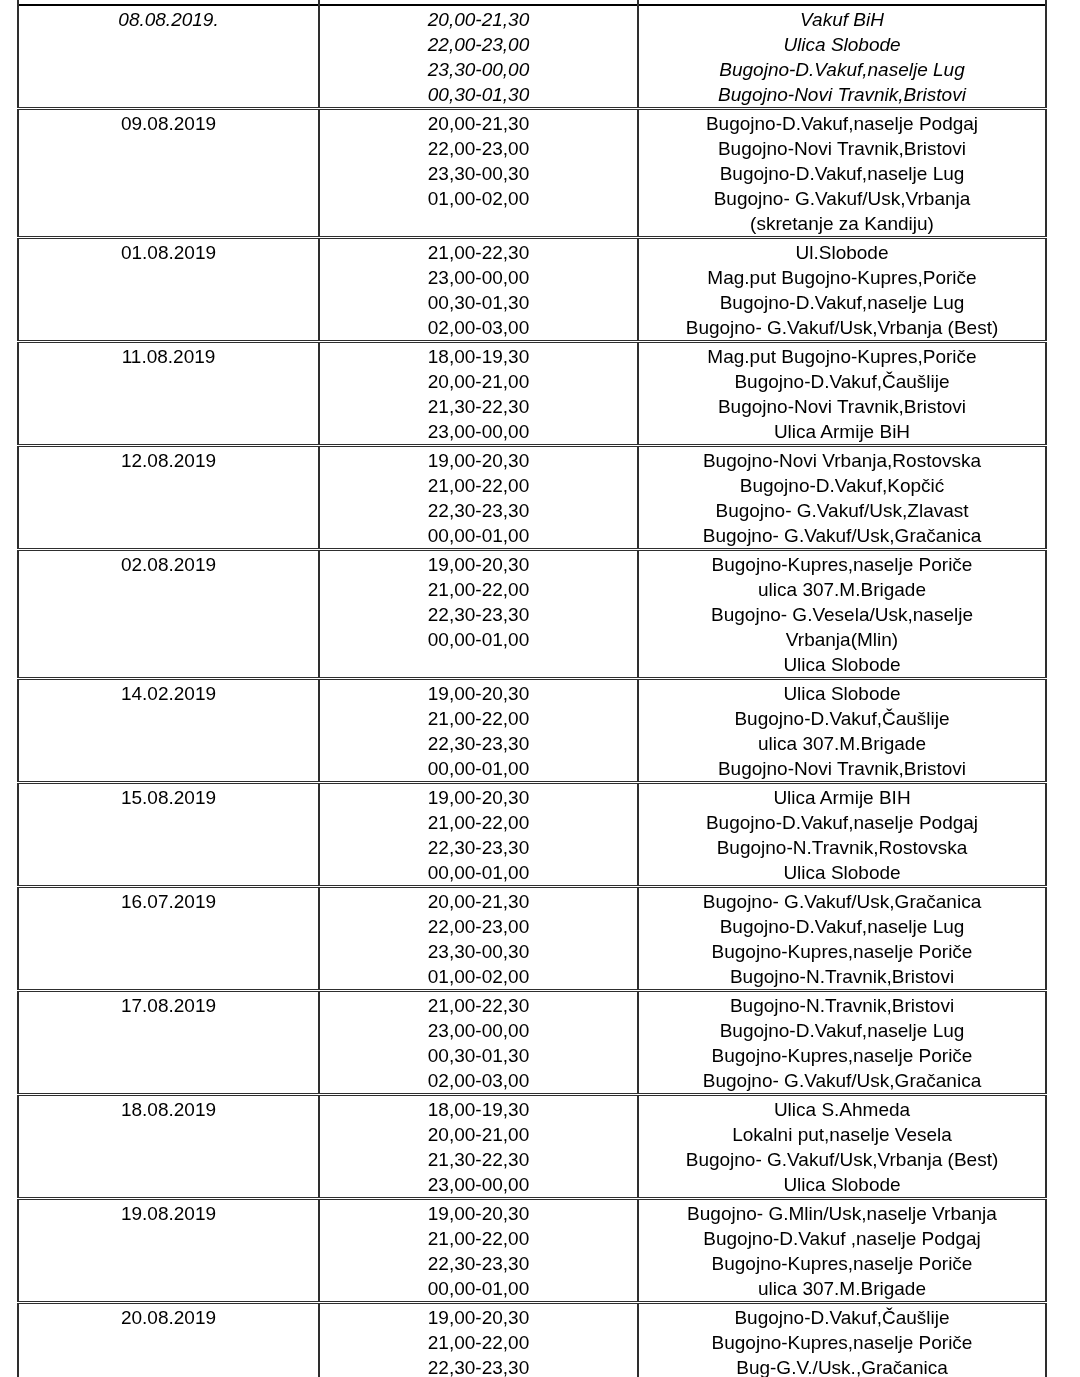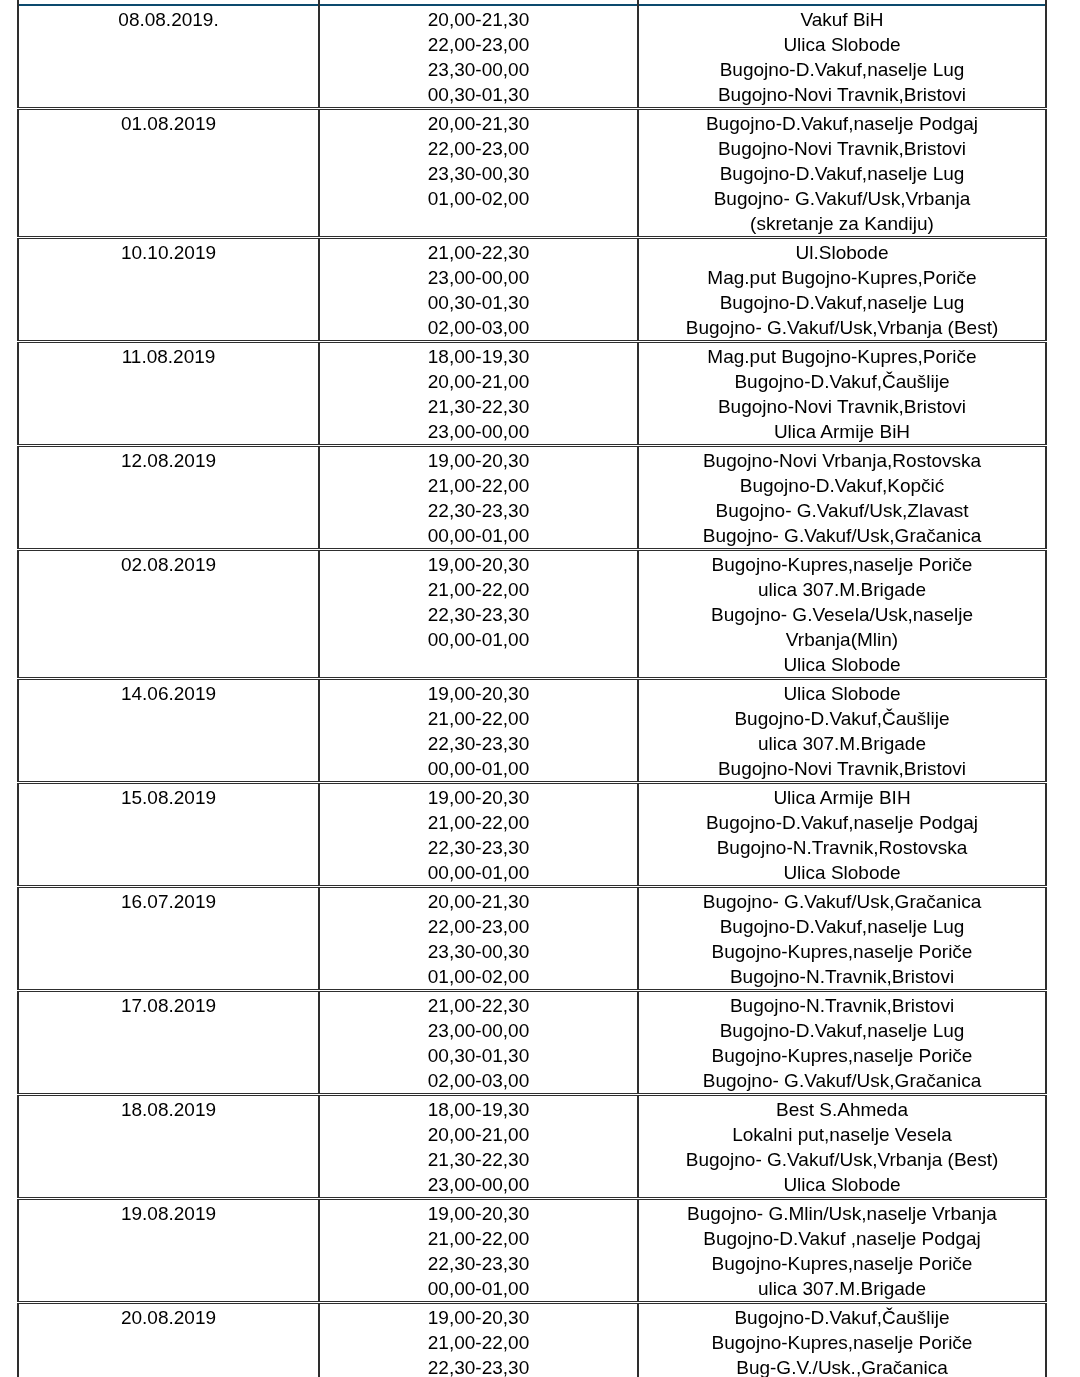--- a/index.html
+++ b/index.html
@@ -33,21 +33,22 @@
     text-align: center;
     padding: 1px 4px 0 4px;
     overflow: hidden;
   }
   tr.sliver-row td {
     border-top: none;
     height: 4px;
     padding: 0;
   }
   tr.first-data-row td {
-    border-top: 2px solid #0c4a6e;
+    border-top: 2px solid #000000;
+    font-style: italic;
   }
   tr.last-data-row td {
     border-bottom: 3px double #2e2e2e;
   }
   .cell-line {
     white-space: nowrap;
   }
   col.c-date { width: 301px; }
   col.c-time { width: 319px; }
   col.c-loc  { width: 408px; }
@@ -80,39 +81,39 @@
           </td>
           <td>
             <div class="cell-line">Vakuf BiH</div>
             <div class="cell-line">Ulica Slobode</div>
             <div class="cell-line">Bugojno-D.Vakuf,naselje Lug</div>
             <div class="cell-line">Bugojno-Novi Travnik,Bristovi</div>
           </td>
         </tr>
         <tr>
           <td>
-            <div class="cell-line">01.08.2019</div>
+            <div class="cell-line">09.08.2019</div>
           </td>
           <td>
             <div class="cell-line">20,00-21,30</div>
             <div class="cell-line">22,00-23,00</div>
             <div class="cell-line">23,30-00,30</div>
             <div class="cell-line">01,00-02,00</div>
           </td>
           <td>
             <div class="cell-line">Bugojno-D.Vakuf,naselje Podgaj</div>
             <div class="cell-line">Bugojno-Novi Travnik,Bristovi</div>
             <div class="cell-line">Bugojno-D.Vakuf,naselje Lug</div>
             <div class="cell-line">Bugojno- G.Vakuf/Usk,Vrbanja</div>
             <div class="cell-line">(skretanje za Kandiju)</div>
           </td>
         </tr>
         <tr>
           <td>
-            <div class="cell-line">10.10.2019</div>
+            <div class="cell-line">01.08.2019</div>
           </td>
           <td>
             <div class="cell-line">21,00-22,30</div>
             <div class="cell-line">23,00-00,00</div>
             <div class="cell-line">00,30-01,30</div>
             <div class="cell-line">02,00-03,00</div>
           </td>
           <td>
             <div class="cell-line">Ul.Slobode</div>
             <div class="cell-line">Mag.put Bugojno-Kupres,Poriče</div>
@@ -167,21 +168,21 @@
           <td>
             <div class="cell-line">Bugojno-Kupres,naselje Poriče</div>
             <div class="cell-line">ulica 307.M.Brigade</div>
             <div class="cell-line">Bugojno- G.Vesela/Usk,naselje</div>
             <div class="cell-line">Vrbanja(Mlin)</div>
             <div class="cell-line">Ulica Slobode</div>
           </td>
         </tr>
         <tr>
           <td>
-            <div class="cell-line">14.06.2019</div>
+            <div class="cell-line">14.02.2019</div>
           </td>
           <td>
             <div class="cell-line">19,00-20,30</div>
             <div class="cell-line">21,00-22,00</div>
             <div class="cell-line">22,30-23,30</div>
             <div class="cell-line">00,00-01,00</div>
           </td>
           <td>
             <div class="cell-line">Ulica Slobode</div>
             <div class="cell-line">Bugojno-D.Vakuf,Čaušlije</div>
@@ -244,21 +245,21 @@
           <td>
             <div class="cell-line">18.08.2019</div>
           </td>
           <td>
             <div class="cell-line">18,00-19,30</div>
             <div class="cell-line">20,00-21,00</div>
             <div class="cell-line">21,30-22,30</div>
             <div class="cell-line">23,00-00,00</div>
           </td>
           <td>
-            <div class="cell-line">Best S.Ahmeda</div>
+            <div class="cell-line">Ulica S.Ahmeda</div>
             <div class="cell-line">Lokalni put,naselje Vesela</div>
             <div class="cell-line">Bugojno- G.Vakuf/Usk,Vrbanja (Best)</div>
             <div class="cell-line">Ulica Slobode</div>
           </td>
         </tr>
         <tr>
           <td>
             <div class="cell-line">19.08.2019</div>
           </td>
           <td>

